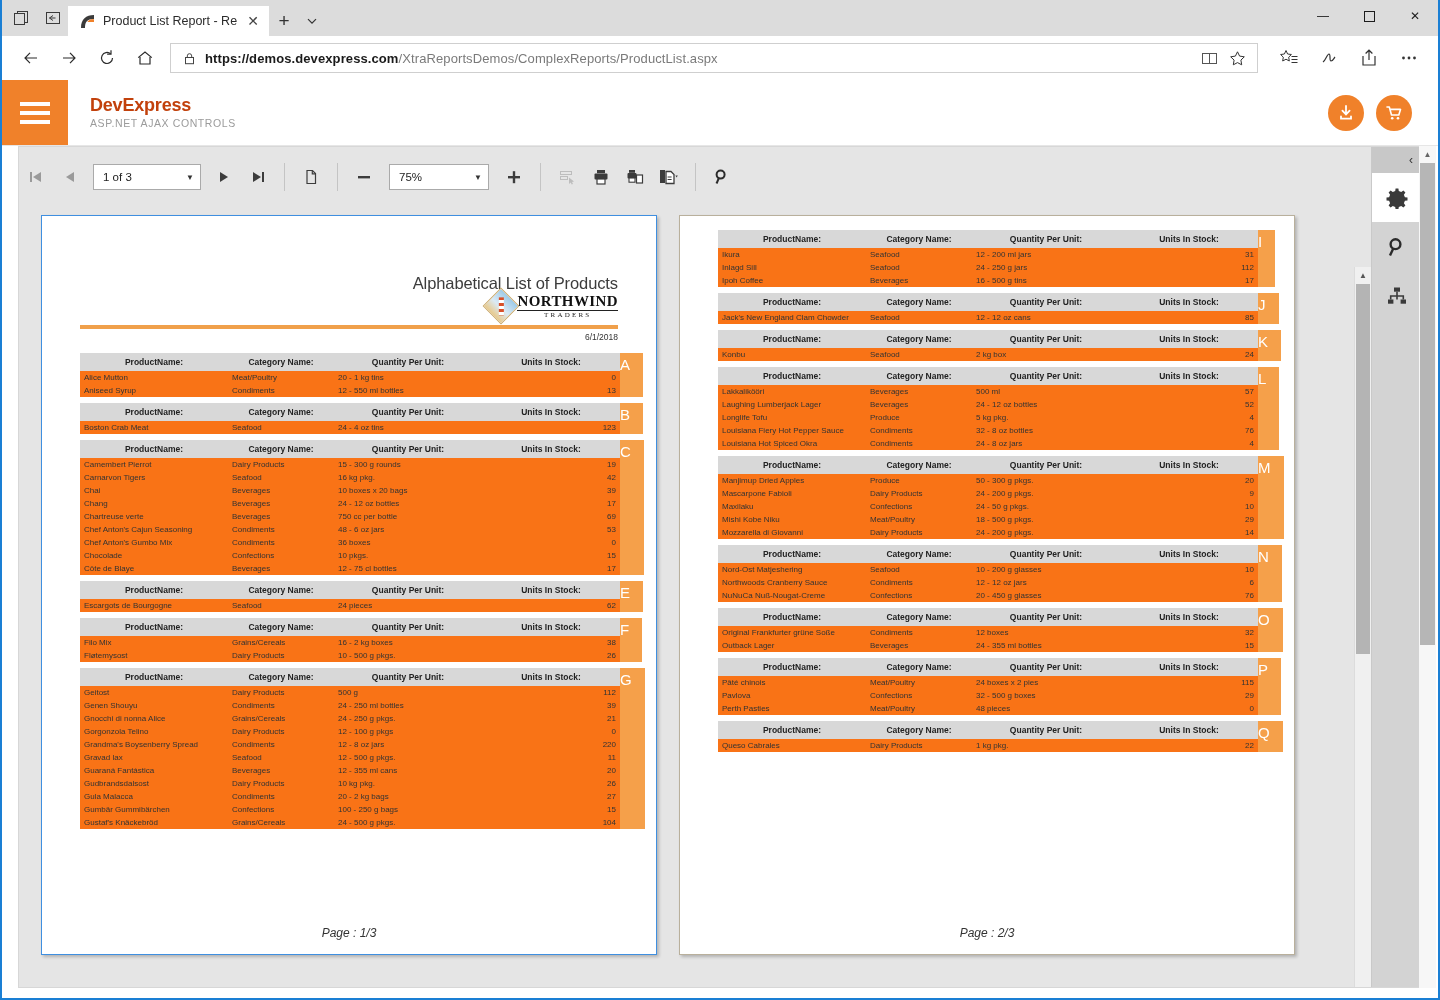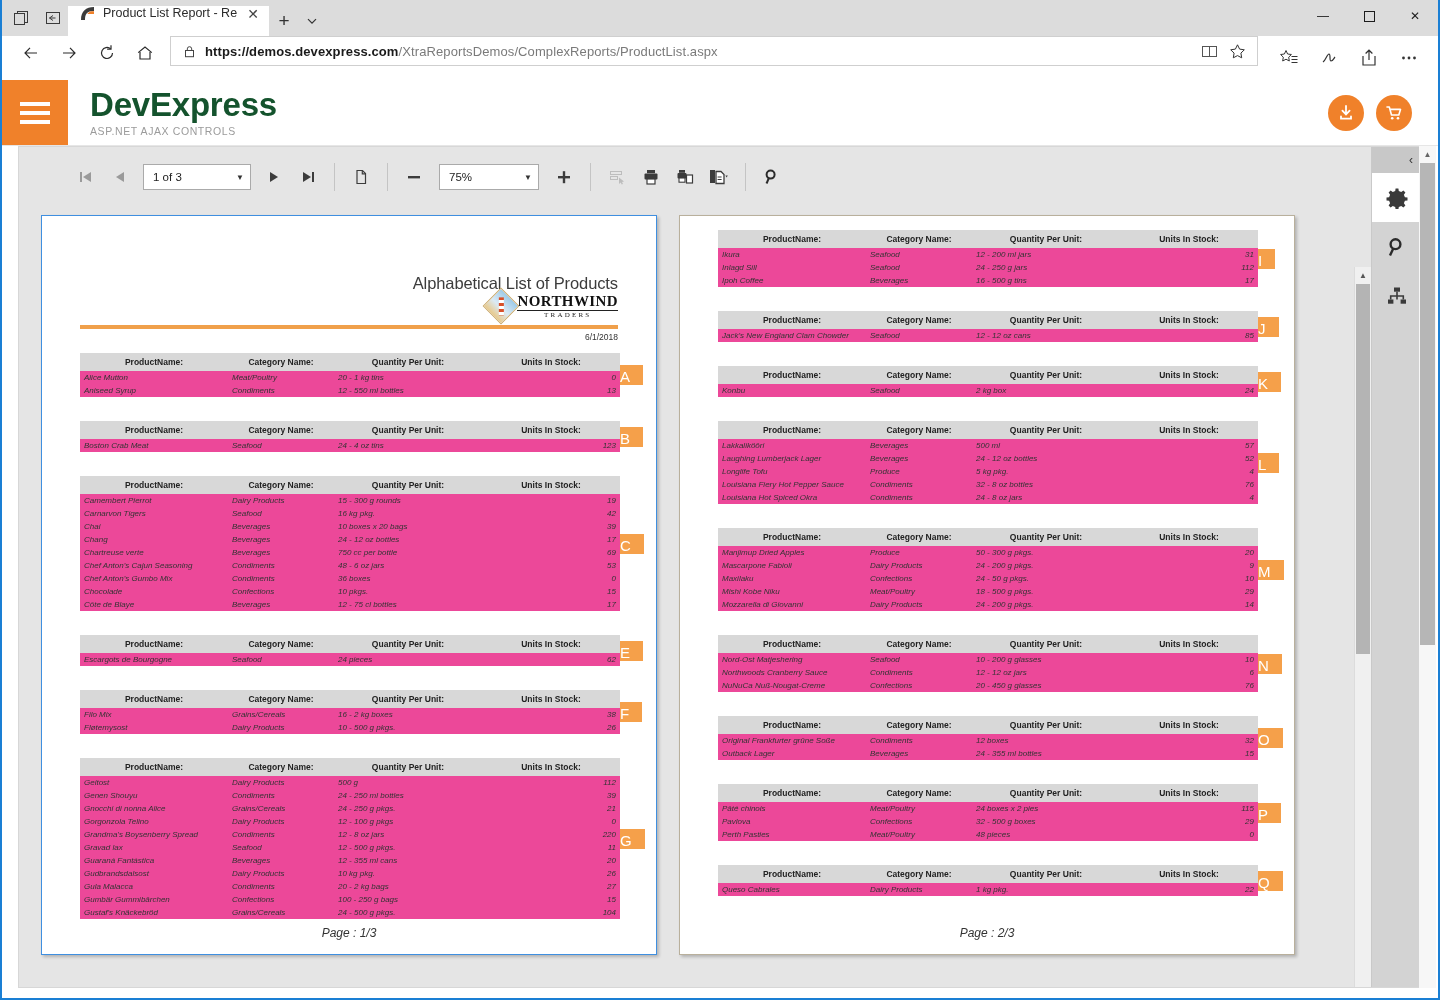--- a/index.html
+++ b/index.html
@@ -10,62 +10,62 @@
     background:#ffffff;
     -webkit-font-smoothing:antialiased;
   }
 
   
   .browser { width:1440px; height:1000px; position:relative; background:#ffffff;
              border:2px solid #1a7fd4; border-top:none; }
   .titlebar { height:36px; background:#dcdcdc; display:flex; align-items:flex-end; position:relative; }
   .tb-sysbtns { display:flex; align-items:center; height:36px; padding:0 6px 0 10px; gap:14px; }
   .sysicon { width:18px; height:18px; color:#3a3a3a; display:flex; align-items:center; justify-content:center; }
-  .tab { height:30px; background:#ffffff; display:flex; align-items:flex-start; gap:8px;
+  .tab { height:30px; background:#ffffff; display:flex; align-items:center; gap:8px;
          padding:0 8px 0 12px; min-width:196px; position:relative; }
   .tab-fav { width:15px; height:15px; flex:0 0 auto; }
   .tab-title { font-size:12.5px; color:#2b2b2b; white-space:nowrap; overflow:hidden;
                text-overflow:clip; flex:1; }
   .tab-close { width:16px; height:16px; color:#444; display:flex; align-items:center; justify-content:center; font-size:14px; }
   .newtab { width:30px; height:30px; display:flex; align-items:center; justify-content:center;
             font-size:19px; color:#333; font-weight:300; }
   .tabmenu { width:26px; height:30px; display:flex; align-items:center; justify-content:center; color:#333; }
   .winbtns { position:absolute; right:0; top:0; display:flex; height:32px; }
   .winbtn { width:46px; height:32px; display:flex; align-items:center; justify-content:center;
             color:#1c1c1c; font-size:12px; }
 
-  .navbar { height:44px; background:#ffffff; display:flex; padding:0 10px; gap:0; }
+  .navbar { height:44px; background:#ffffff; display:flex; align-items:center; padding:0 10px; gap:0; }
   .navbtn { width:38px; height:34px; display:flex; align-items:center; justify-content:center; color:#2b2b2b; }
   .urlbar { flex:1; height:30px; border:1px solid #cfcfcf; background:#fff; display:flex;
             align-items:center; padding:0 6px 0 10px; margin:0 6px; }
   .lock { width:16px; height:16px; margin-right:8px; color:#444; display:flex; align-items:center; justify-content:center;}
   .urltext { flex:1; font-size:13px; color:#7a7a7a; letter-spacing:.1px; white-space:nowrap; overflow:hidden; }
   .urltext b { color:#1a1a1a; font-weight:600; }
   .urlicon { width:28px; height:26px; display:flex; align-items:center; justify-content:center; color:#333; }
   .navright { display:flex; align-items:center; gap:2px; margin-left:6px; }
 
   
   .dxheader { height:66px; background:#ffffff; display:flex; align-items:stretch;
               border-bottom:1px solid #e6e6e6; position:relative; }
   .burger { width:66px; background:#f0812a; display:flex; flex-direction:column;
             align-items:center; justify-content:center; gap:5px; flex:0 0 66px; }
   .burger span { display:block; width:30px; height:4px; background:#fff; }
   .brandwrap { padding-left:22px; display:flex; flex-direction:column; justify-content:center; }
-  .brand { font-size:33px; font-weight:bold; color:#14532d; line-height:1.05; letter-spacing:-.2px; }
+  .brand { font-size:18px; font-weight:bold; color:#c2410c; line-height:1.05; letter-spacing:-.2px; }
   .brandsub { font-size:10.5px; color:#9b9b9b; letter-spacing:.6px; margin-top:3px; }
   .hdr-actions { margin-left:auto; display:flex; align-items:center; gap:12px; padding-right:26px; }
   .circbtn { width:36px; height:36px; border-radius:50%; background:#f0812a; color:#fff;
              display:flex; align-items:center; justify-content:center; }
 
   
   .viewer { position:absolute; left:16px; top:146px; right:16px; bottom:10px;
             background:#ffffff; border:1px solid #d7d7d7; display:flex; }
   .viewer-main { flex:1; display:flex; flex-direction:column; min-width:0; position:relative; }
   .toolbar { height:60px; background:#e5e5e5; display:flex; align-items:center;
-             padding-left:50px; gap:0; flex:0 0 60px; }
+             gap:0; flex:0 0 60px; }
   .tbtn { width:34px; height:40px; display:flex; align-items:center; justify-content:center;
           color:#3c3c3c; }
   .tbtn.disabled { color:#bdbdbd; }
   .sep { width:1px; height:28px; background:#c4c4c4; margin:0 9px; }
   .combo { height:26px; border:1px solid #aaa; background:#fff; display:flex; align-items:center;
            justify-content:space-between; padding:0 6px 0 9px; font-size:11.5px; color:#222; }
   .combo .cv { white-space:nowrap; }
   .combo .arr { margin-left:12px; font-size:8px; color:#333; }
   .combo.pages { width:108px; margin:0 6px; }
   .combo.zoom  { width:100px; margin:0 8px; }
@@ -88,29 +88,29 @@
                        background:repeating-linear-gradient(#d8502a 0 3px,#fff 3px 6px); transform:rotate(-45deg); }
   .nw-text { line-height:1; }
   .nw-main { font-family:"Liberation Serif", serif; font-size:15px; font-weight:bold;
              letter-spacing:.4px; color:#111; }
   .nw-sub { font-family:"Liberation Serif", serif; font-size:7px; letter-spacing:2.2px;
             color:#222; text-align:center; border-top:1px solid #222; margin-top:1px; padding-top:1px; }
   .rule { height:4px; background:#f0a04b; margin-top:6px; }
   .rpt-date { text-align:right; font-size:8.5px; color:#333; margin-top:3px; margin-bottom:11px; }
 
   
-  .grp { margin-bottom:24px; display:flex;align-items:center; }
+  .grp { margin-bottom:6px; display:flex; }
   .grp-tbl { flex:1; }
   .grp-letter { width:72px; background:#f5a04a; color:#fff; font-size:15px;
                 display:flex; align-items:flex-start; justify-content:flex-end;
                 padding:3px 13px 0 0; }
   .hrow { display:flex; background:#d8d8d8; }
   .hrow div { font-size:8.5px; font-weight:bold; color:#222; text-align:center;
               padding:4px 2px; }
-  .drow { display:flex; background:#ec4899;font-style:italic; }
+  .drow { display:flex; background:#f97316; }
   .drow div { font-size:8px; color:#333; padding:2px 4px; }
   .c1 { width:148px; text-align:left !important; }
   .c2 { width:106px; text-align:left !important; }
   .c3 { width:148px; text-align:left !important; }
   .c4 { width:138px; text-align:right !important; }
   .hrow .c1,.hrow .c2,.hrow .c3,.hrow .c4 { text-align:center !important; }
   .pagefoot { position:absolute; left:0; right:0; bottom:14px; text-align:center;
               font-size:12px; font-style:italic; color:#333; }
 
   

